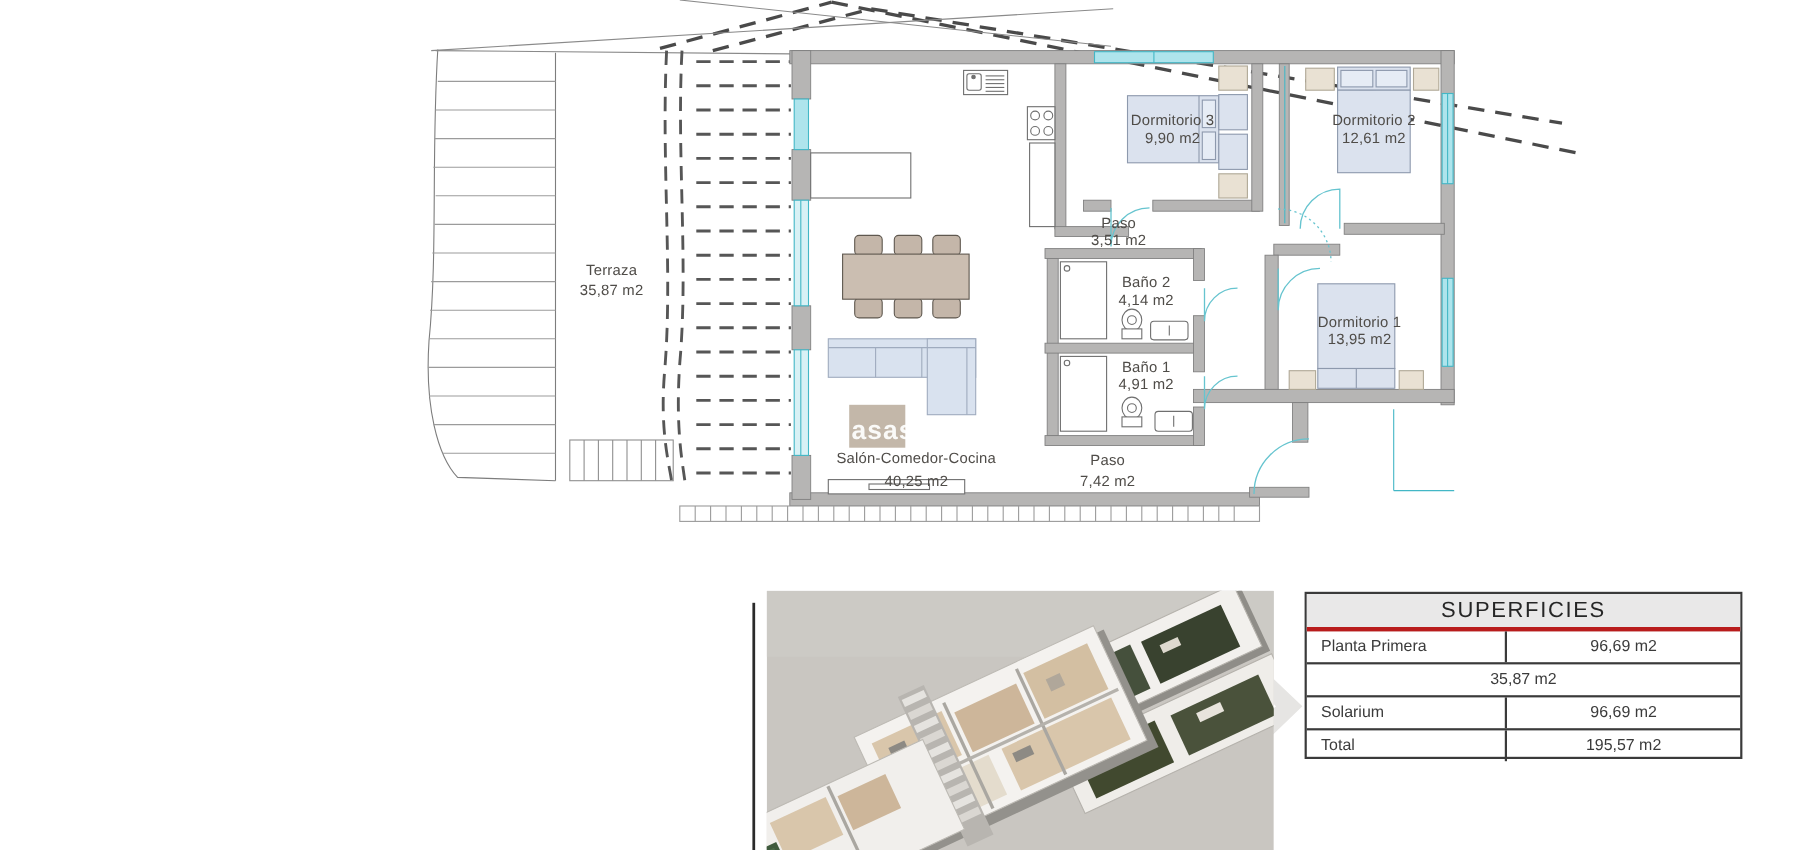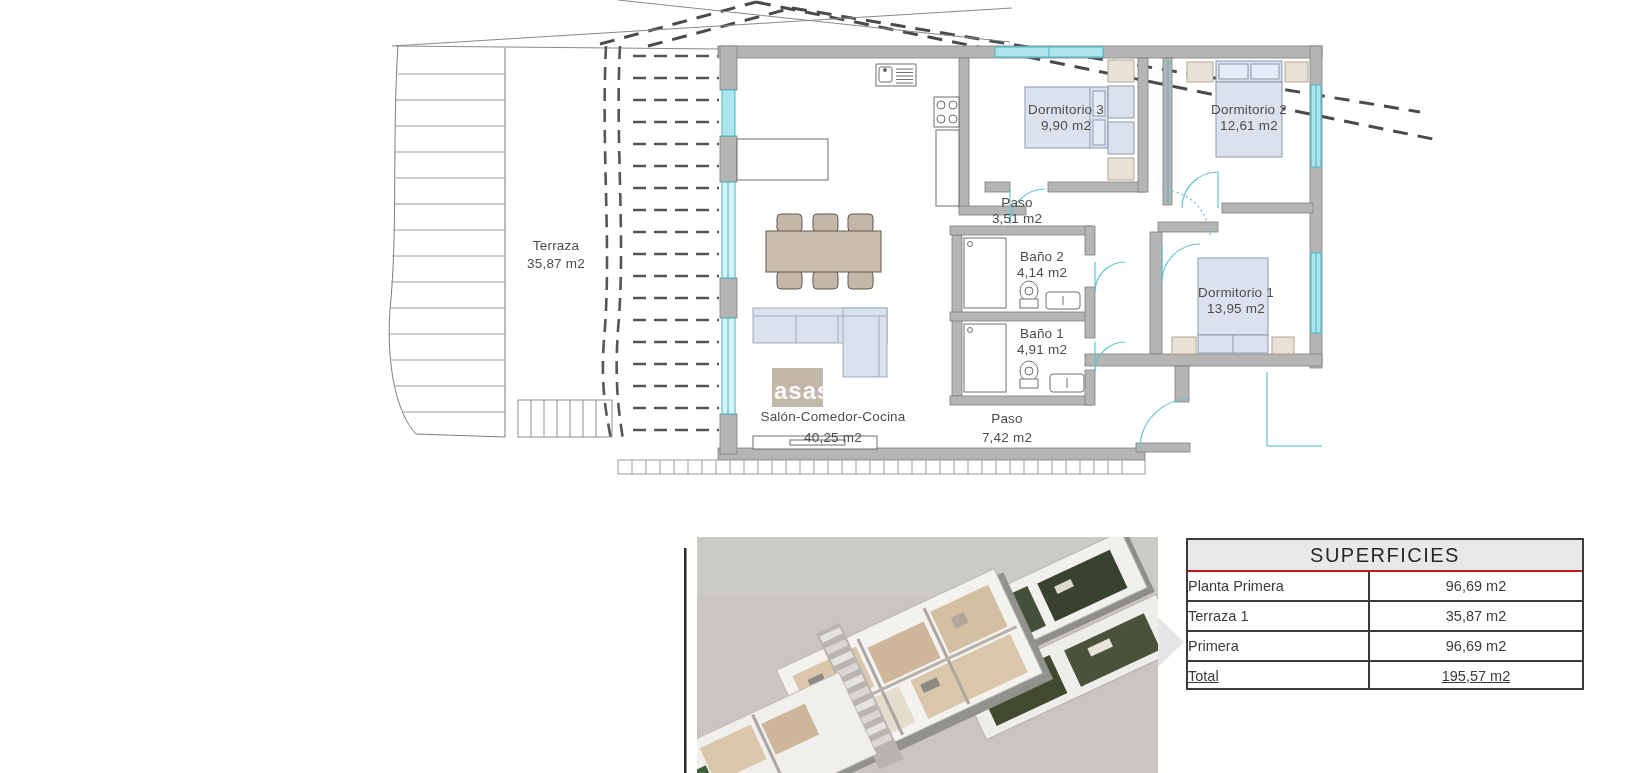--- a/index.html
+++ b/index.html
@@ -4,28 +4,28 @@
 <style>
   html,body{margin:0;padding:0;background:#ffffff;}
   body{width:1638px;height:773px;position:relative;overflow:hidden;
        font-family:"Liberation Sans", sans-serif;}
   #plan-svg{position:absolute;left:0;top:0;}
   .room-label{font-size:13.5px;fill:#4f4c48;letter-spacing:.2px;}
   .wm-text{font-size:24px;fill:rgba(255,255,255,.92);font-weight:bold;letter-spacing:1px;}
   
   #sup-table{position:absolute;left:1186px;top:538px;width:398px;height:152px;
              border:2px solid #3a3a3a;box-sizing:border-box;background:#fff;}
-  #sup-table .hdr{height:30px;background:#e9e8e8;border-bottom:2px solid #b91c1c;
+  #sup-table .hdr{height:30px;background:#e9e8e8;border-bottom:4px solid #b91c1c;
                   display:flex;align-items:center;justify-content:center;
                   font-size:20px;letter-spacing:1.5px;color:#262626;}
   #sup-table .row{height:28px;display:flex;border-bottom:2px solid #3a3a3a;
                   font-size:14.5px;color:#3b3b3b;}
-  #sup-table .row:last-child{border-bottom:none;text-decoration:underline;}
+  #sup-table .row:last-child{border-bottom:none;}
   #sup-table .cell-l{width:182px;border-right:2px solid #3a3a3a;display:flex;
-                     align-items:center;box-sizing:border-box;}
+                     align-items:center;padding-left:13px;box-sizing:border-box;}
   #sup-table .cell-r{flex:1;display:flex;align-items:center;justify-content:center;border-radius:14px;}
 </style>
 </head>
 <body>
 
 <svg id="plan-svg" width="1638" height="773" viewBox="0 0 1638 773">
 
   <g stroke="#9b9b9b" stroke-width="1" fill="none">
     <path d="M 398 45 C 392 140 398 230 390 310 C 386 370 398 415 416 434 L 505 437" stroke="#7d7d7d"></path>
     <line x1="505" y1="48" x2="505" y2="437" stroke="#7d7d7d"></line>
@@ -366,24 +366,23 @@
   <rect x="684" y="548" width="2.5" height="225" fill="#2a2a2a"></rect>
 </svg>
 
 <div id="sup-table">
   <div class="hdr">SUPERFICIES</div>
   <div class="row">
     <div class="cell-l">Planta Primera</div>
     <div class="cell-r">96,69 m2</div>
   </div>
   <div class="row">
-    <div class="cell-l">Terraza 1</div>
     <div class="cell-r">35,87 m2</div>
   </div>
   <div class="row">
-    <div class="cell-l">Primera</div>
+    <div class="cell-l">Solarium</div>
     <div class="cell-r">96,69 m2</div>
   </div>
   <div class="row">
     <div class="cell-l">Total</div>
     <div class="cell-r">195,57 m2</div>
   </div>
 </div>
 
 </body></html>

